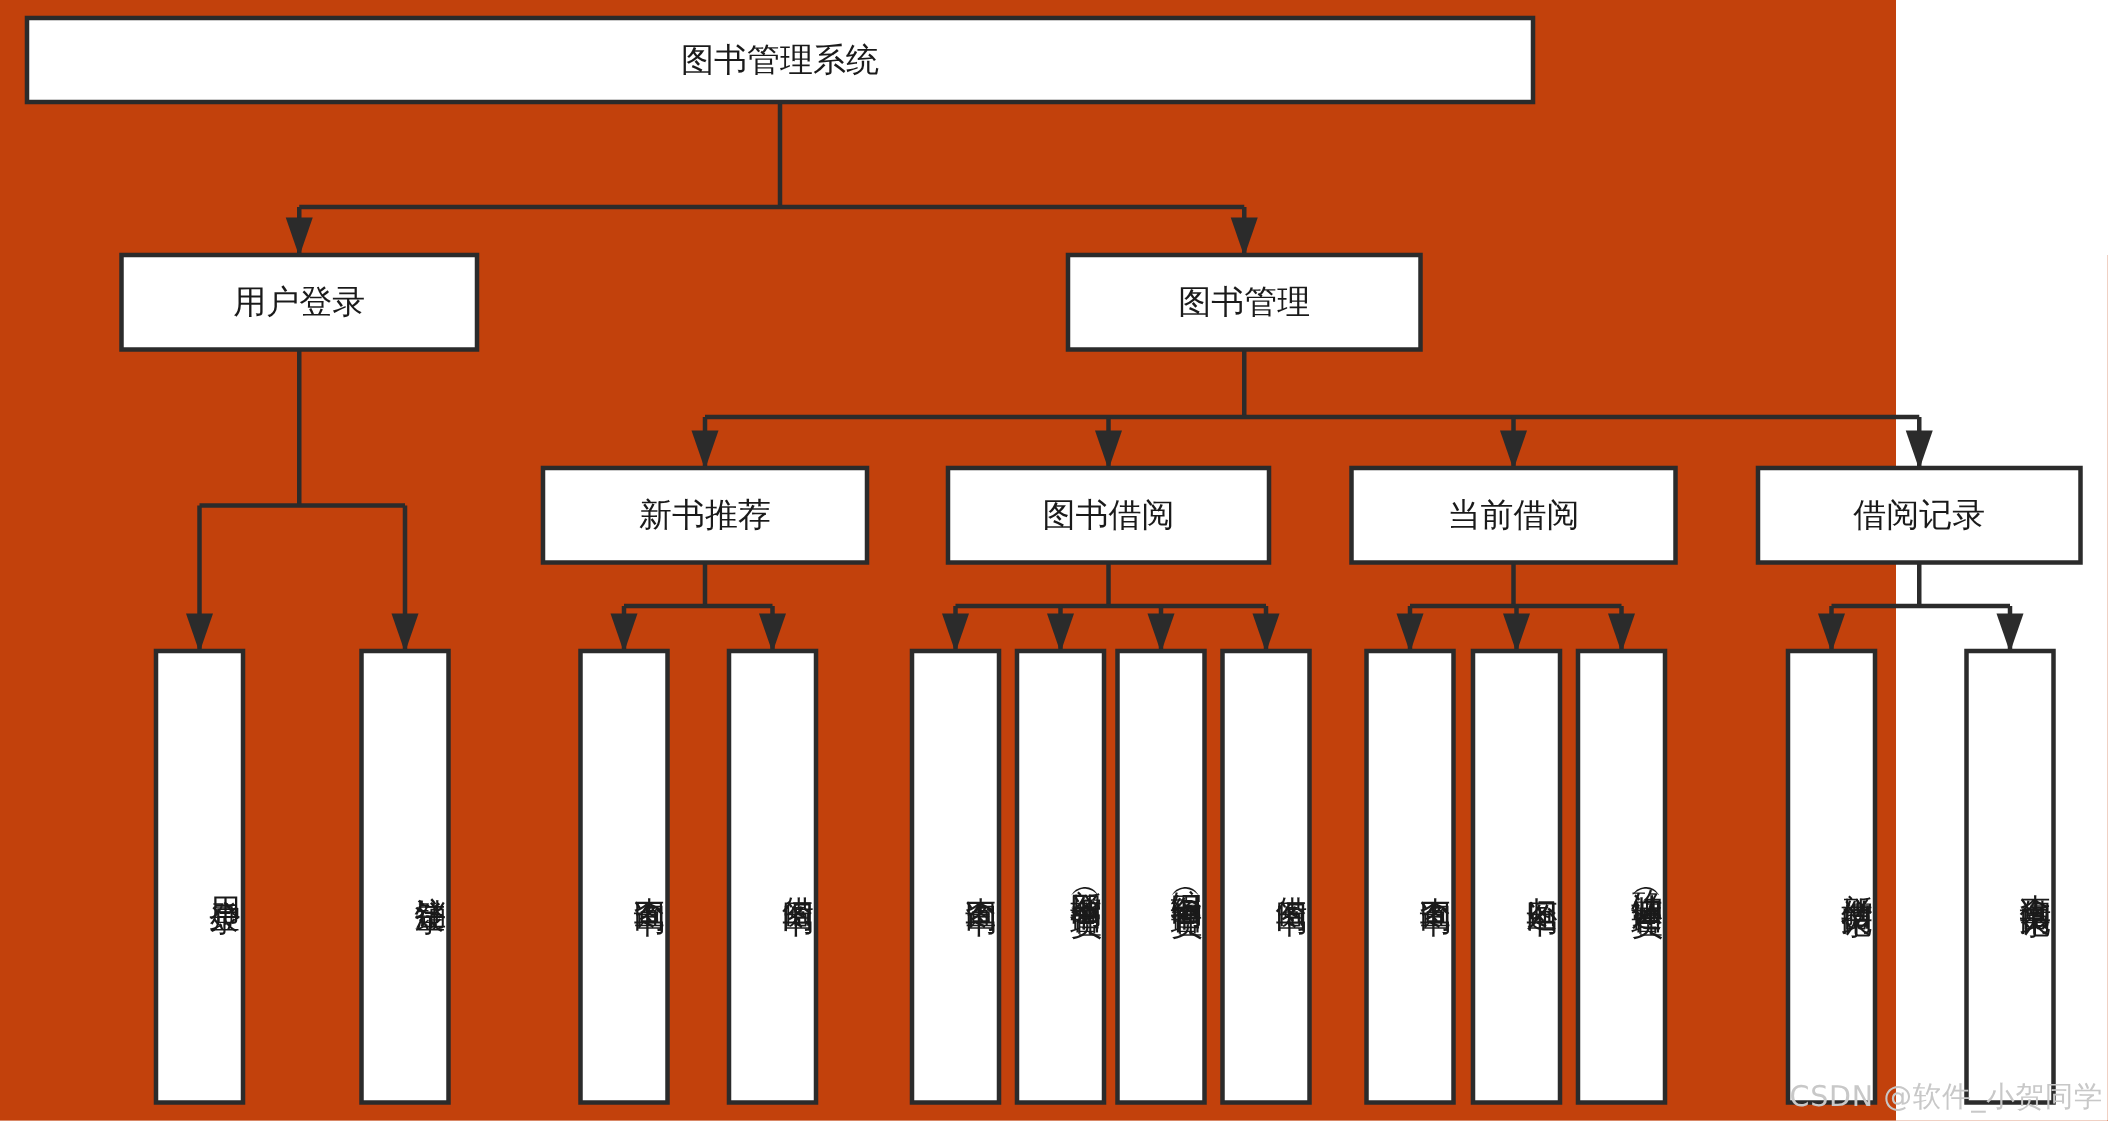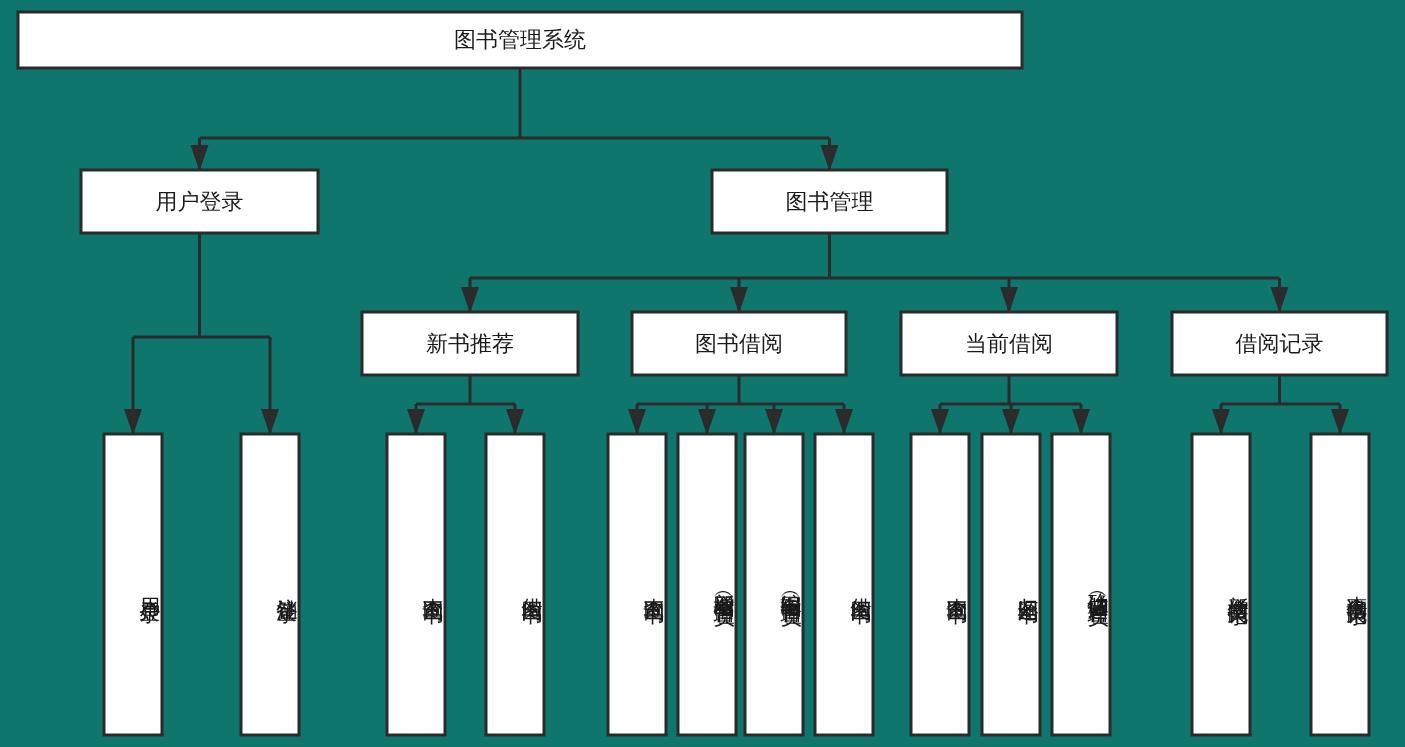--- a/index.html
+++ b/index.html
@@ -8,23 +8,23 @@
     background: #ffffff;
   }
   body {
     width: 1405px;
     height: 747px;
     font-family: "DejaVu Sans", "Liberation Sans", sans-serif;
     overflow: hidden;
   }
   #diagram-root {
     position: relative;
-    width: 1405px;
+    width: 1264px;
     height: 747px;
-    background: #0f766e;
+    background: #c2410c;
   }
   svg.diagram-canvas {
     position: absolute;
     left: 0;
     top: 0;
     width: 1405px;
     height: 747px;
   }
   .node-box {
     fill: #ffffff;
@@ -209,13 +209,14 @@
       <div class="node-label-v" style="left: 610px; width: 54px; top: 538.5px; height: 92px;">查询图书</div>
       <div class="node-label-v" style="left: 680px; width: 54px; top: 440px; height: 289px; align-items: flex-start; justify-content: flex-start;">新增图书（管理员）</div>
       <div class="node-label-v" style="left: 747px; width: 54px; top: 440px; height: 289px; align-items: flex-start; justify-content: flex-start;">编辑图书（管理员）</div>
       <div class="node-label-v" style="left: 817px; width: 54px; top: 538.5px; height: 92px;">借阅图书</div>
       <div class="node-label-v" style="left: 913px; width: 54px; top: 538.5px; height: 92px;">查询图书</div>
       <div class="node-label-v" style="left: 984px; width: 54px; top: 538.5px; height: 92px;">归还图书</div>
       <div class="node-label-v" style="left: 1054px; width: 54px; top: 440px; height: 289px; align-items: flex-start; justify-content: flex-start;">确认归还（管理员）</div>
       <div class="node-label-v" style="left: 1194px; width: 54px; top: 515.5px; height: 138px;">新增借阅记录</div>
       <div class="node-label-v" style="left: 1313px; width: 54px; top: 515.5px; height: 138px;">查询借阅记录</div>
     </div>
+  <div class="watermark" style="left: 1193px; top: 718px;">CSDN @软件_小贺同学</div>
 </div>
 
 </body></html>

